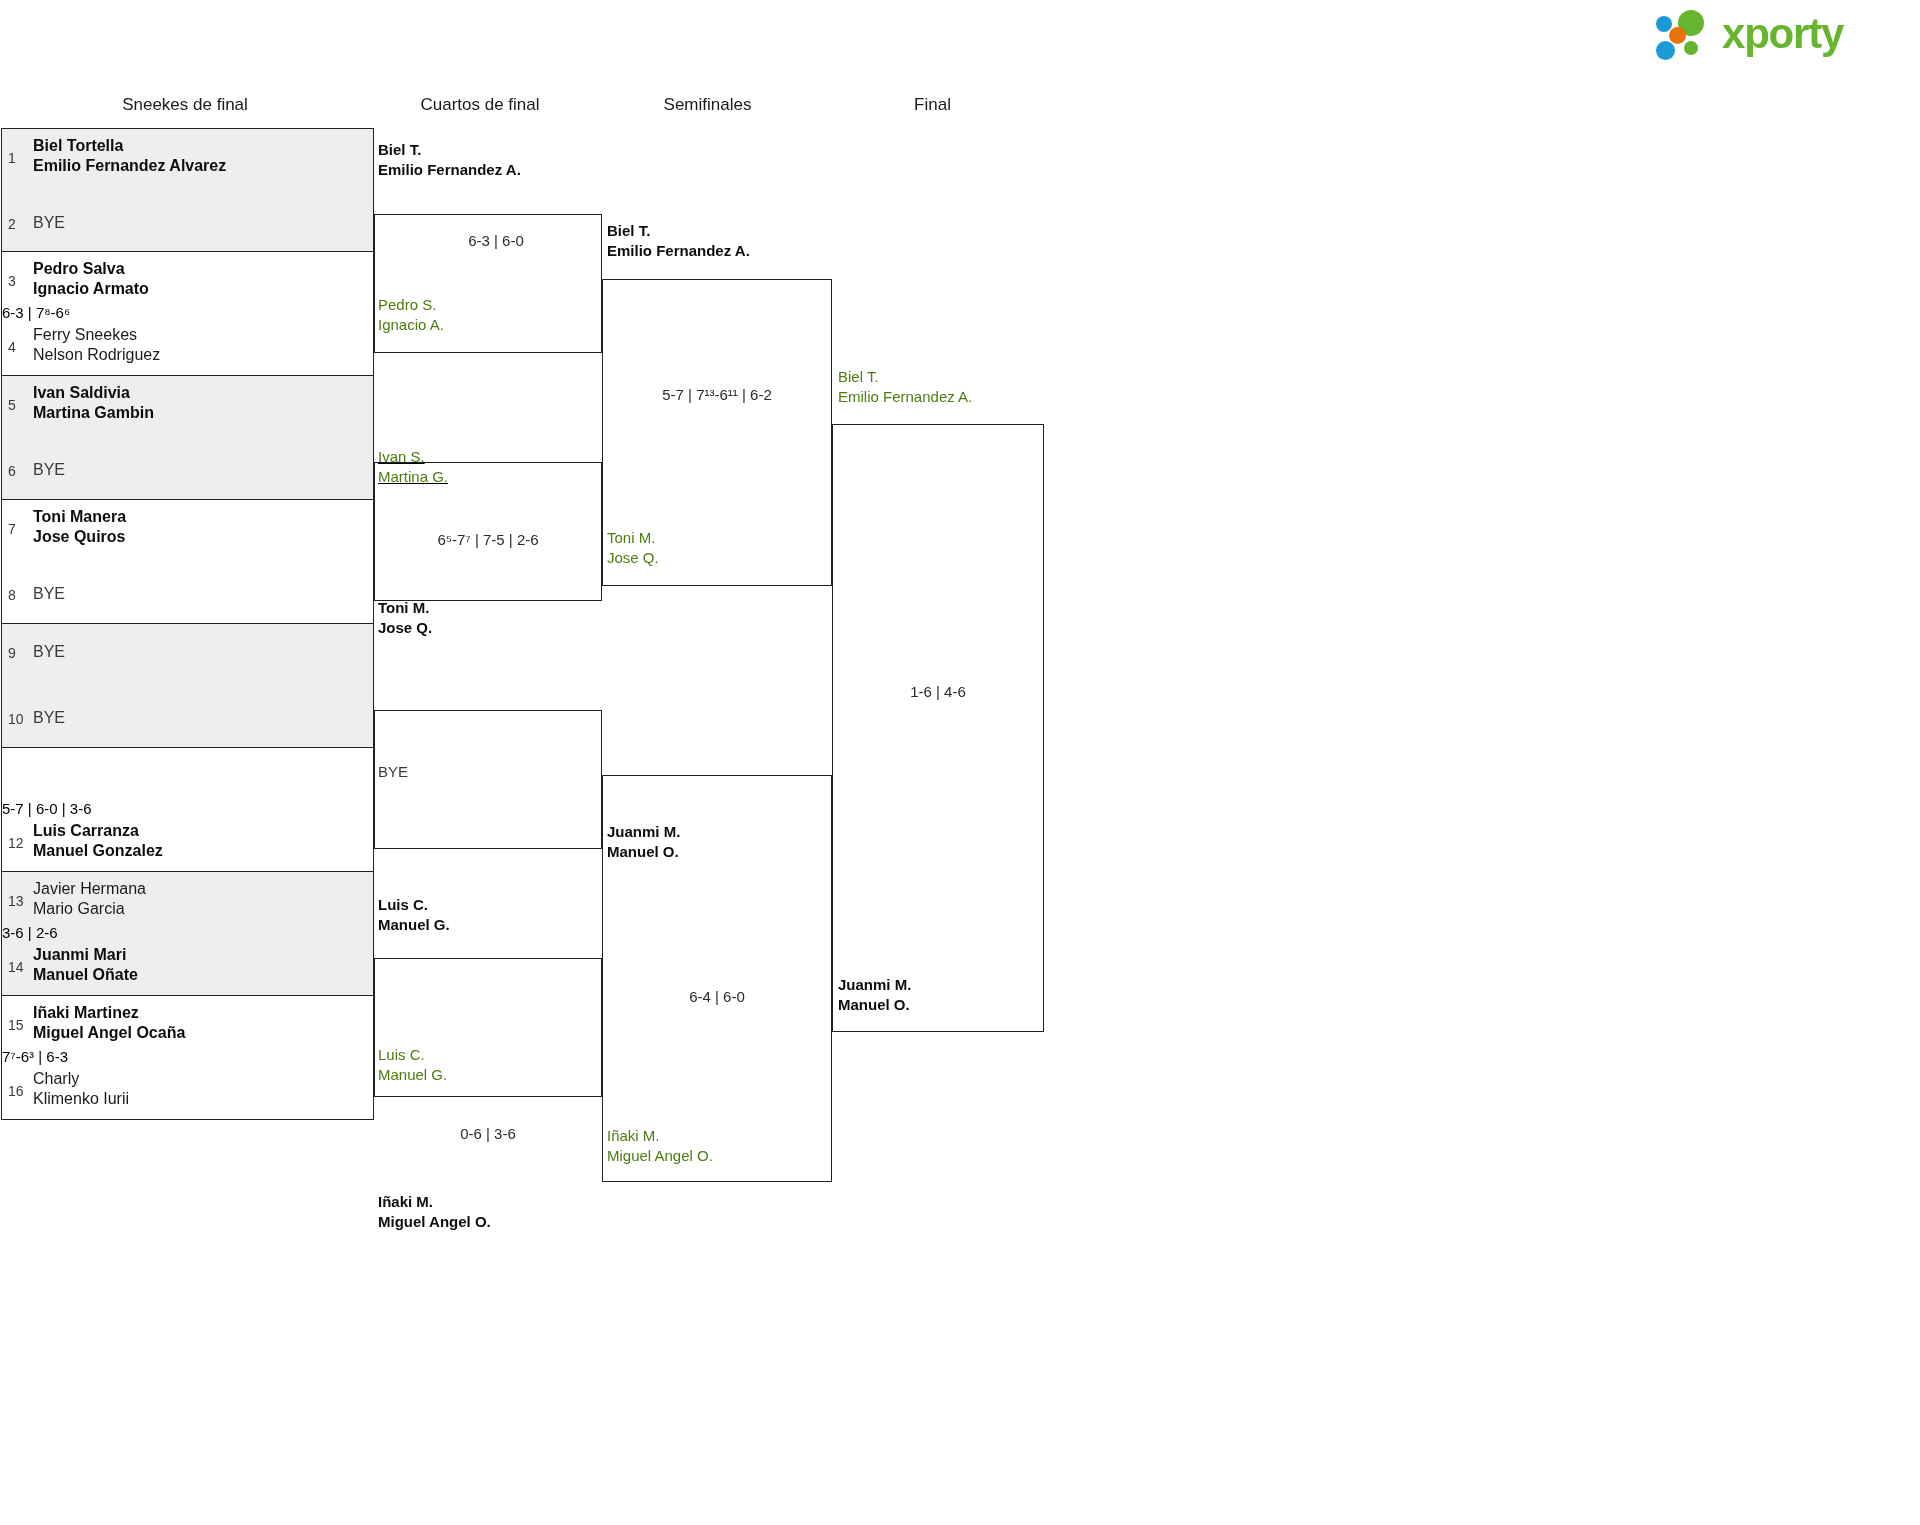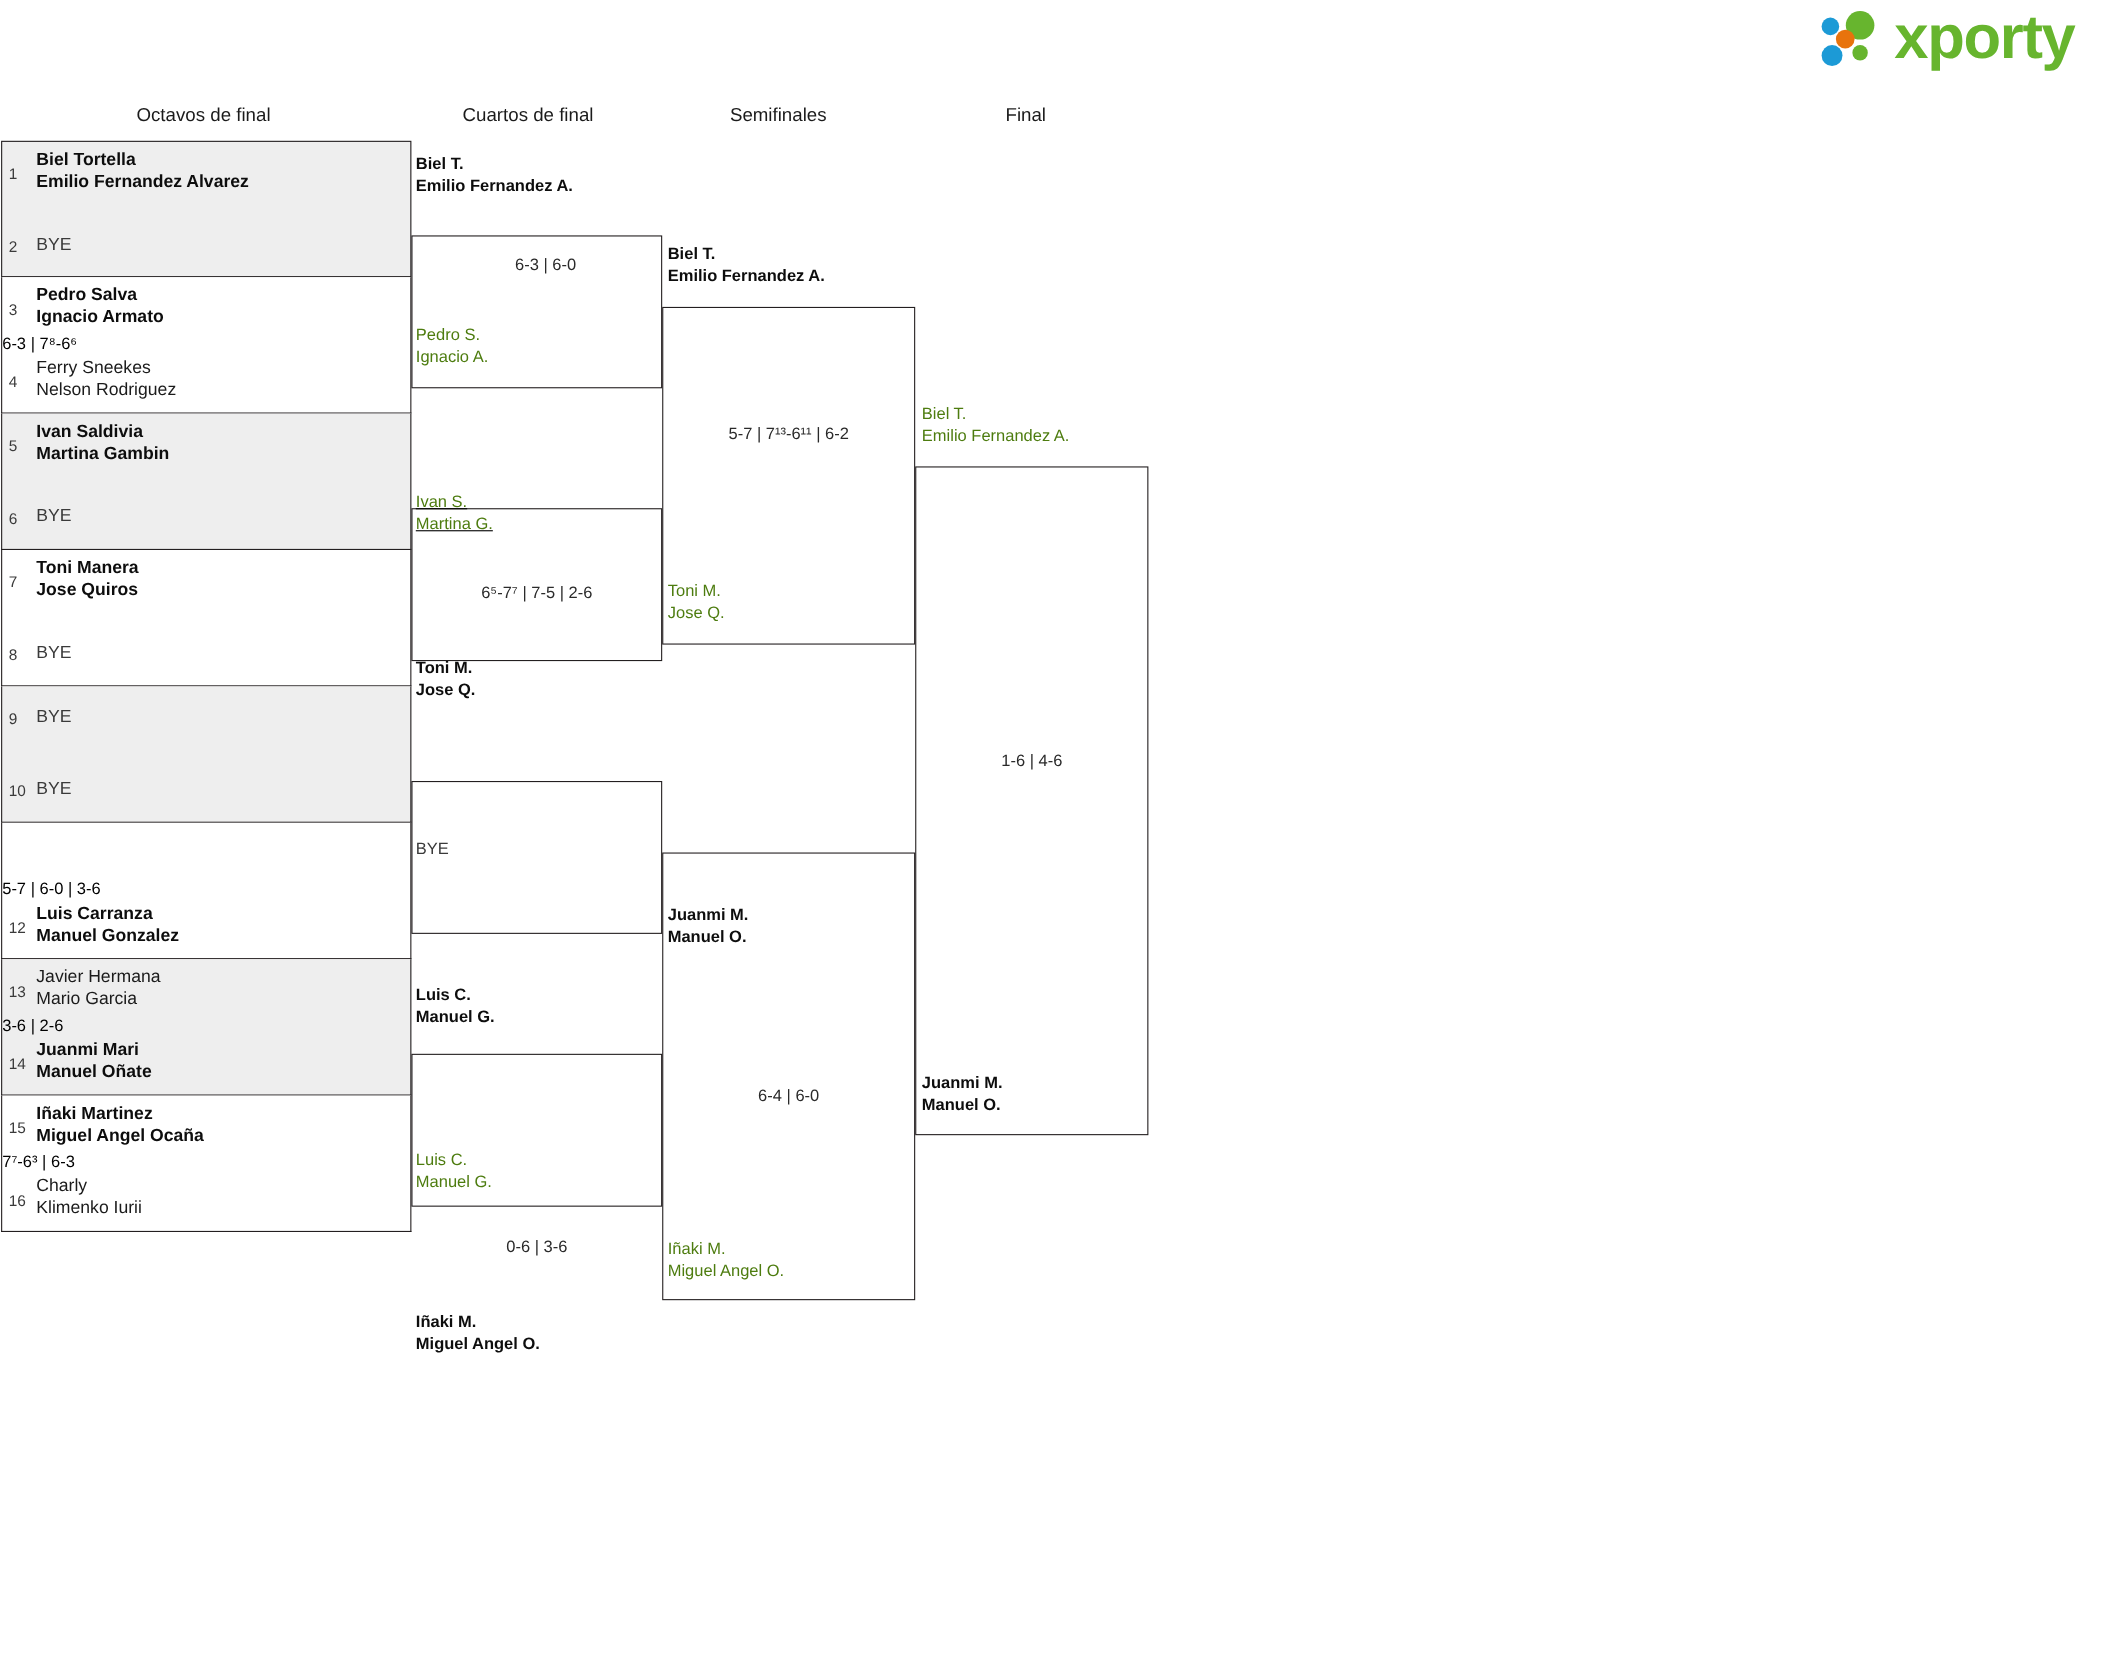--- a/index.html
+++ b/index.html
@@ -34,21 +34,21 @@
   #logo {
     position: absolute;
     right: 14px; top: 6px;
     width: 250px; height: 58px;
   }
   #logo-dots { position: absolute; left: 0; top: 4px; width: 66px; height: 50px; }
   .dot { position: absolute; border-radius: 50%; }
   #logo-word {
     position: absolute;
     left: 66px; top: -1px;
-    font-size: 56px;
+    font-size: 42px;
     font-weight: 700;
     color: #67b52e;
     letter-spacing: -1.2px;
     line-height: 58px;
   }
 
   
   .round-header {
     position: absolute;
     top: 95px;
@@ -152,21 +152,21 @@
     <div id="logo-dots">
       <span class="dot" style="left:0px;  top:6px;  width:16px; height:16px; background:#1c9ad6;"></span>
       <span class="dot" style="left:22px; top:0px;  width:26px; height:26px; background:#67b52e;"></span>
       <span class="dot" style="left:13px; top:17px; width:17px; height:17px; background:#e8730c;"></span>
       <span class="dot" style="left:0px;  top:31px; width:19px; height:19px; background:#1c9ad6;"></span>
       <span class="dot" style="left:28px; top:31px; width:14px; height:14px; background:#67b52e;"></span>
     </div>
     <div id="logo-word">xporty</div>
   </div>
 
-  <div class="round-header" style="left:60px;  width:250px;">Octavos de final</div>
+  <div class="round-header" style="left:60px;  width:250px;">Sneekes de final</div>
   <div class="round-header" style="left:365px; width:230px;">Cuartos de final</div>
   <div class="round-header" style="left:600px; width:215px;">Semifinales</div>
   <div class="round-header" style="left:830px; width:205px;">Final</div>
 
   <div id="r1">
 
     <div class="r1-pair first shaded">
       <div class="r1-slot top">
         <span class="seed">1</span>
         <span class="names winner">

